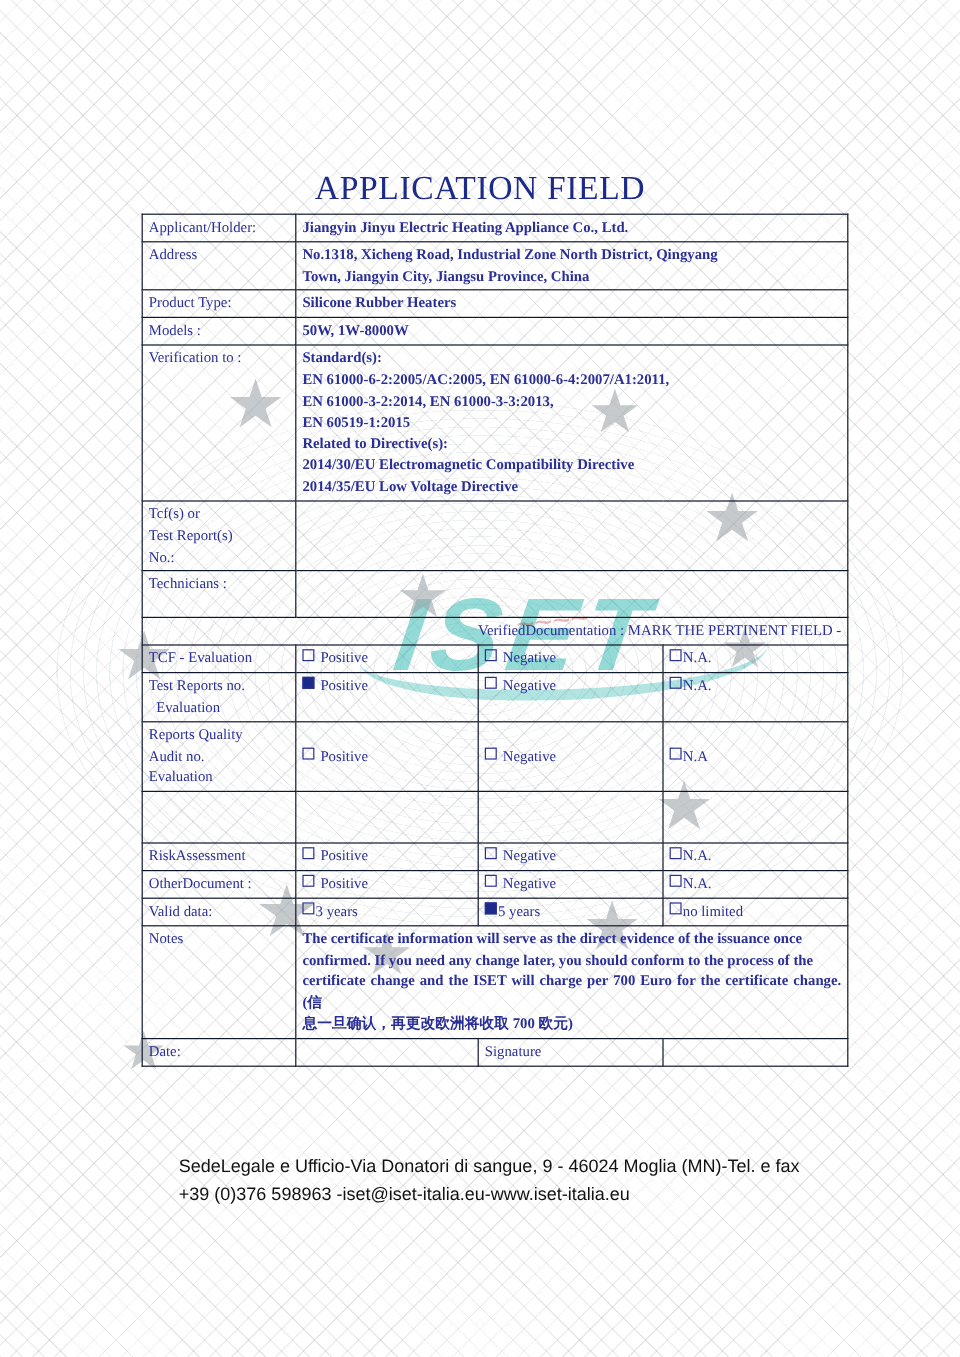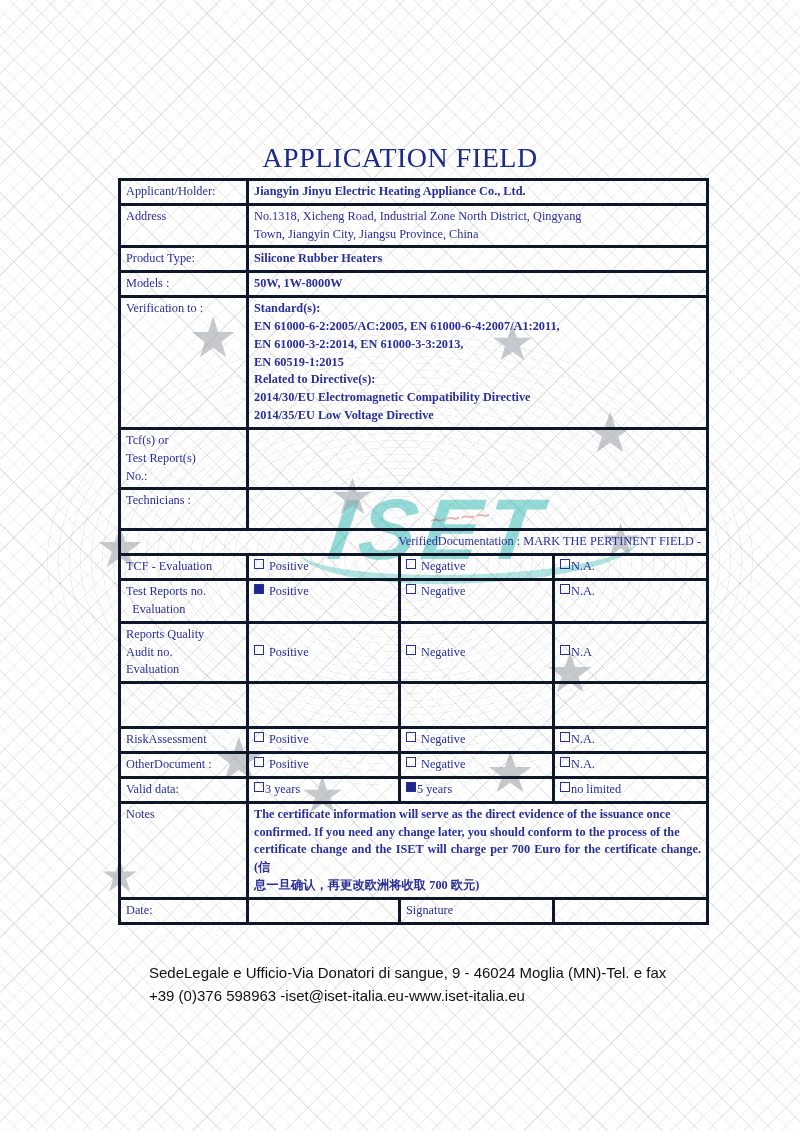--- a/index.html
+++ b/index.html
@@ -108,36 +108,36 @@
 
   table.form {
     position: absolute;
     top: 178px;
     left: 118px;
     width: 588px;
     border-collapse: collapse;
     table-layout: fixed;
   }
   table.form td {
-    border: 3px solid #0f172a;
+    border: 1px solid #0f172a;
     padding: 2px 5px;
     font-size: 12.3px;
     color: #2a2f95;
     vertical-align: top;
     line-height: 1.45;
     background: transparent;
   }
   td.label {
     width: 128px;
     font-weight: normal;
   }
   td.value {
     font-weight: bold;
   }
-  td.valuewrap { font-weight: normal; }
+  td.valuewrap { font-weight: bold; }
 
   .verif-line { font-weight: bold; }
 
   td.section {
     text-align: right;
     font-weight: normal;
     padding-top: 6px;
     padding-bottom: 6px;
     margin-left: 40px;
   }

